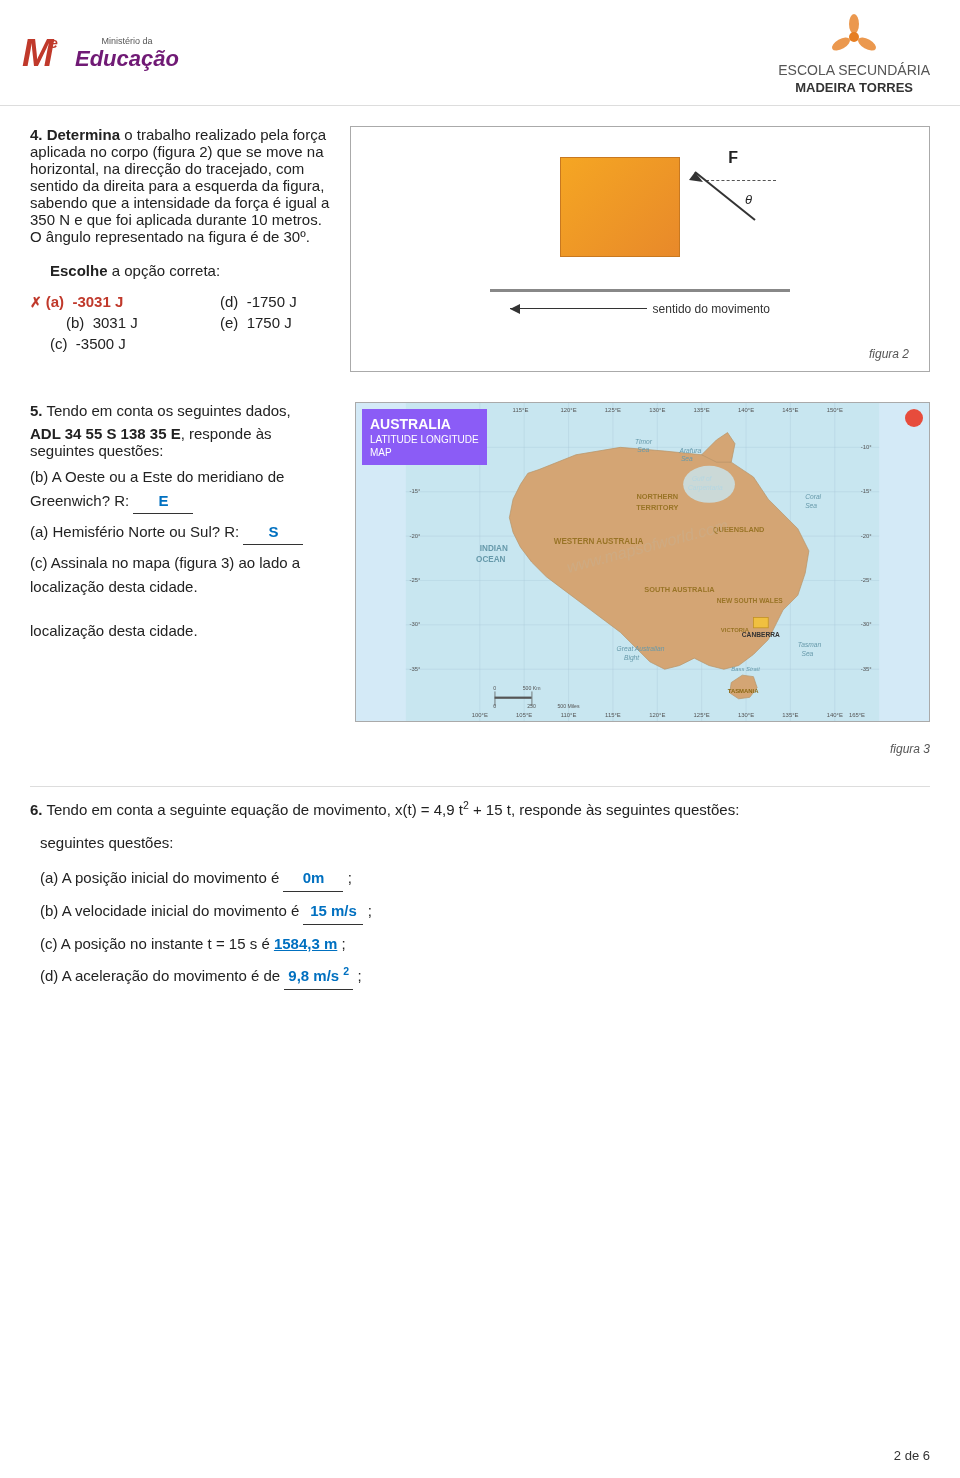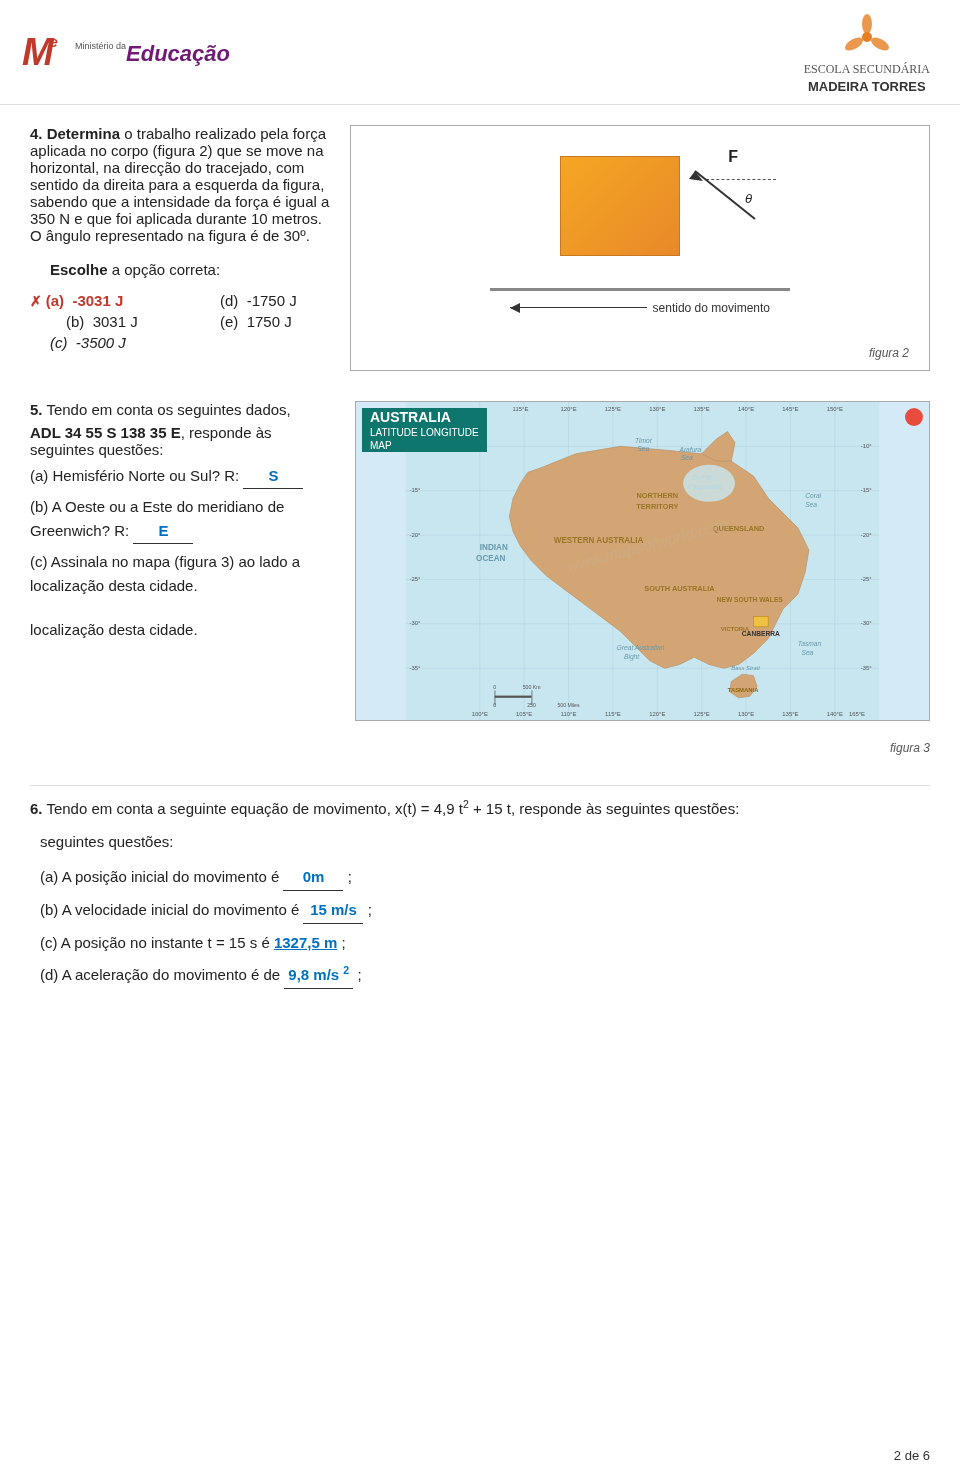--- a/index.html
+++ b/index.html
@@ -27,22 +27,23 @@
       gap: 10px;
     }
     .logo-mp {
       font-size: 32px;
       font-weight: bold;
       color: #c0392b;
       font-style: italic;
     }
     .logo-education {
       display: flex;
-      flex-direction: row;
+      flex-direction: column;
       line-height: 1.1;
+      align-items: center;
     }
     .logo-ministerio {
       font-size: 9px;
       color: #555;
     }
     .logo-educacao {
       font-size: 22px;
       font-weight: bold;
       color: #701a75;
       font-style: italic;
@@ -59,23 +60,22 @@
     }
     .school-name {
       font-size: 13px;
       font-weight: bold;
       text-align: center;
       color: #333;
       line-height: 1.3;
       margin-top: 2px;
     }
     .school-subtitle {
-      font-size: 12px;
+      font-size: 14px;
       color: #555;
-      font-family: Liberation Serif, serif;
     }
 
     
     .main-content {
       padding: 20px 30px 20px 30px;
     }
 
     
     .question-4 {
       display: flex;
@@ -319,21 +319,21 @@
       <div class="options-section">
         <div class="options-two-col">
           <div class="options-col">
             <div class="option-item correct">
               <span class="cross-mark">✗</span>
               <span style="color:#c0392b;font-weight:bold;">(a) &nbsp;-3031 J</span>
             </div>
             <div class="option-item" style="margin-left:36px;">
               <span>(b) &nbsp;3031 J</span>
             </div>
-            <div class="option-item" style="margin-left:20px;font-style:italic;">
+            <div class="option-item" style="margin-left:20px;">
               <span>(c) &nbsp;-3500 J</span>
             </div>
           </div>
           <div class="options-col">
             <div class="option-item">
               <span>(d) &nbsp;-1750 J</span>
             </div>
             <div class="option-item">
               <span>(e) &nbsp;1750 J</span>
             </div>
@@ -376,41 +376,41 @@
   <div class="question-5">
     <div class="q5-left">
       <p>
         <span style="font-weight:bold;">5.</span>
         <span>Tendo em conta os seguintes dados,</span>
       </p>
       <p style="margin:6px 0;">
         <strong>ADL 34 55 S 138 35 E</strong><span>, responde às seguintes questões:</span>
       </p>
       <div class="sub-question">
+        <span>(b) A Oeste ou a Este do meridiano de Greenwich? R:</span>
+        <span class="answer-blank">E</span>
+      </div>
+      <div class="sub-question">
         <span>(a) Hemisfério Norte ou Sul? R:</span>
         <span class="answer-blank">S</span>
-      </div>
-      <div class="sub-question">
-        <span>(b) A Oeste ou a Este do meridiano de Greenwich? R:</span>
-        <span class="answer-blank">E</span>
       </div>
       <div class="sub-question">
         <span>(c) Assinala no mapa (figura 3) ao lado a localização desta cidade.</span>
       </div>
       <br>
       <div>
         <span>localização desta cidade.</span>
       </div>
     </div>
 
     <div class="q5-right">
 
       <div style="border:1px solid #aaa; position:relative; background:#d4eaf7; overflow:hidden; height:320px;">
         
-        <div style="position:absolute; top:6px; left:6px; background:#0f766e; color:white; padding:0 8px; font-size:12px; font-weight:bold; line-height:1.3; z-index:10;">
+        <div style="position:absolute; top:6px; left:6px; background:#8b5cf6; color:white; padding:6px 8px; font-size:12px; font-weight:bold; line-height:1.3; z-index:10;">
           <div style="font-size:14px;">AUSTRALIA</div>
           <div style="font-size:10px; font-weight:normal;">LATITUDE LONGITUDE<br>MAP</div>
         </div>
 
         
         <div style="position:absolute; top:6px; right:6px; width:18px; height:18px; background:#e74c3c; border-radius:50%; z-index:10;"></div>
 
         
         <svg viewBox="0 0 640 430" style="width:100%; height:100%;" xmlns="http://www.w3.org/2000/svg">
 
@@ -593,21 +593,21 @@
       <span class="answer-blank">0m</span>
       <span>;</span>
     </div>
     <div class="sub-q6" style="margin-left:10px;">
       <span>(b) A velocidade inicial do movimento é </span>
       <span class="answer-blank">15 m/s</span>
       <span>;</span>
     </div>
     <div class="sub-q6" style="margin-left:10px;">
       <span>(c) A posição no instante t = 15 s é </span>
-      <span class="u-answer">1327,5 m</span>
+      <span class="u-answer">1584,3 m</span>
       <span>;</span>
     </div>
     <div class="sub-q6" style="margin-left:10px;">
       <span>(d) A aceleração do movimento é de </span>
       <span class="answer-blank">9,8 m/s <sup>2</sup></span>
       <span>;</span>
     </div>
   </div>
 
 </div>

